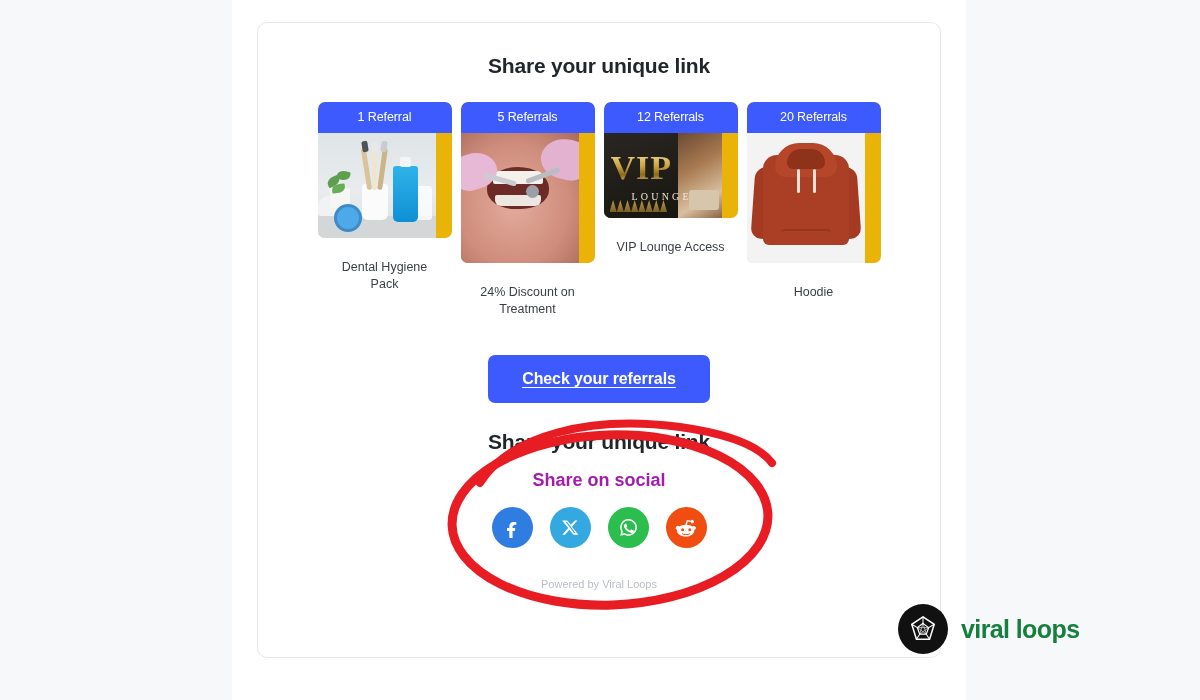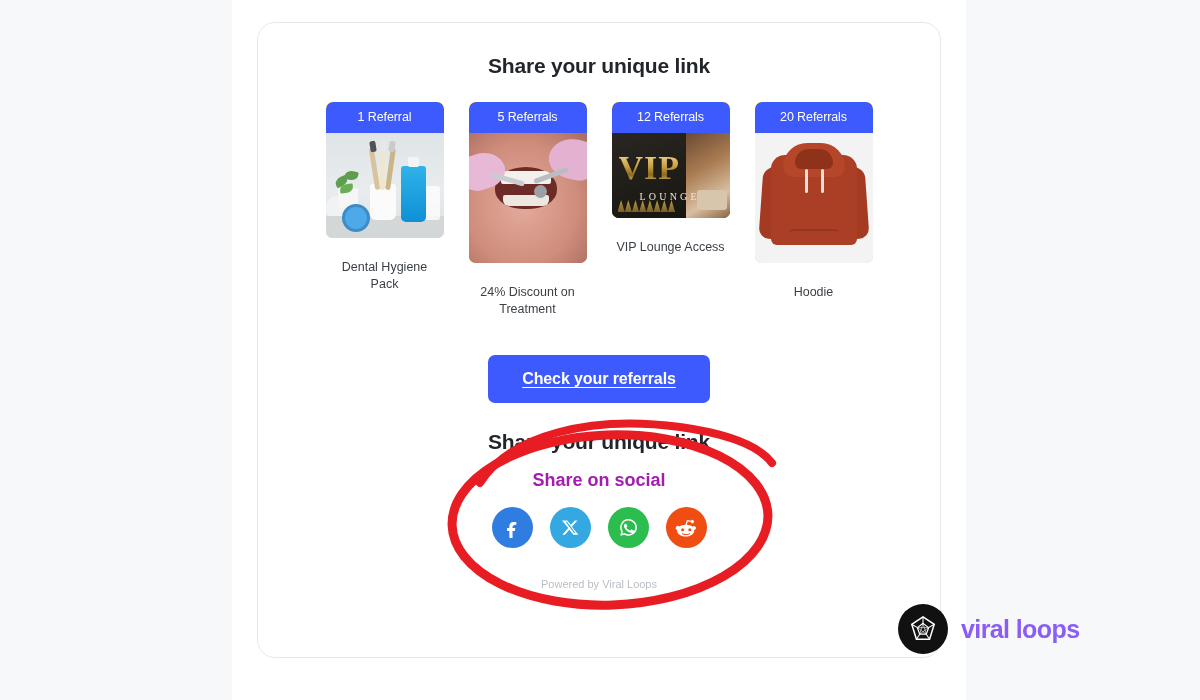--- a/index.html
+++ b/index.html
@@ -35,21 +35,21 @@
     background: #ffffff;
   }
 
   
   .widget {
     position: absolute;
     left: 257px; top: 22px;
     width: 684px; height: 636px;
     background: #ffffff;
     border: 1px solid #e6e8eb;
-    border-radius: 18px;
+    border-radius: 10px;
     box-sizing: border-box;
   }
 
   .widget-title {
     text-align: center;
     font-size: 21px;
     font-weight: bold;
     color: #22262b;
     letter-spacing: -0.2px;
     margin-top: 31px;
@@ -64,21 +64,21 @@
     margin-top: 24px;
     padding: 0 60px;
   }
   .reward {
     width: 118px;
     display: flex;
     flex-direction: column;
     align-items: center;
   }
   .reward-card {
-    width: 118px;
+    width: 134px;
     border-radius: 7px;
     overflow: hidden;
     background: #eab308;
   }
   .reward-badge {
     background: #3d5afe;
     color: #ffffff;
     font-size: 12.5px;
     text-align: center;
     padding: 8px 0 9px;
@@ -243,21 +243,21 @@
     width: 50px; height: 50px;
     border-radius: 50%;
     background: #111111;
     display: flex;
     align-items: center;
     justify-content: center;
   }
   .vl-text {
     font-size: 25px;
     font-weight: bold;
-    color: #8b5cf6;
+    color: #15803d;
     letter-spacing: -0.6px;
   }
 </style>
 </head>
 <body>
 
 <div class="page-gutter-left"></div>
 <div class="page-canvas"></div>
 <div class="page-gutter-right"></div>
 

